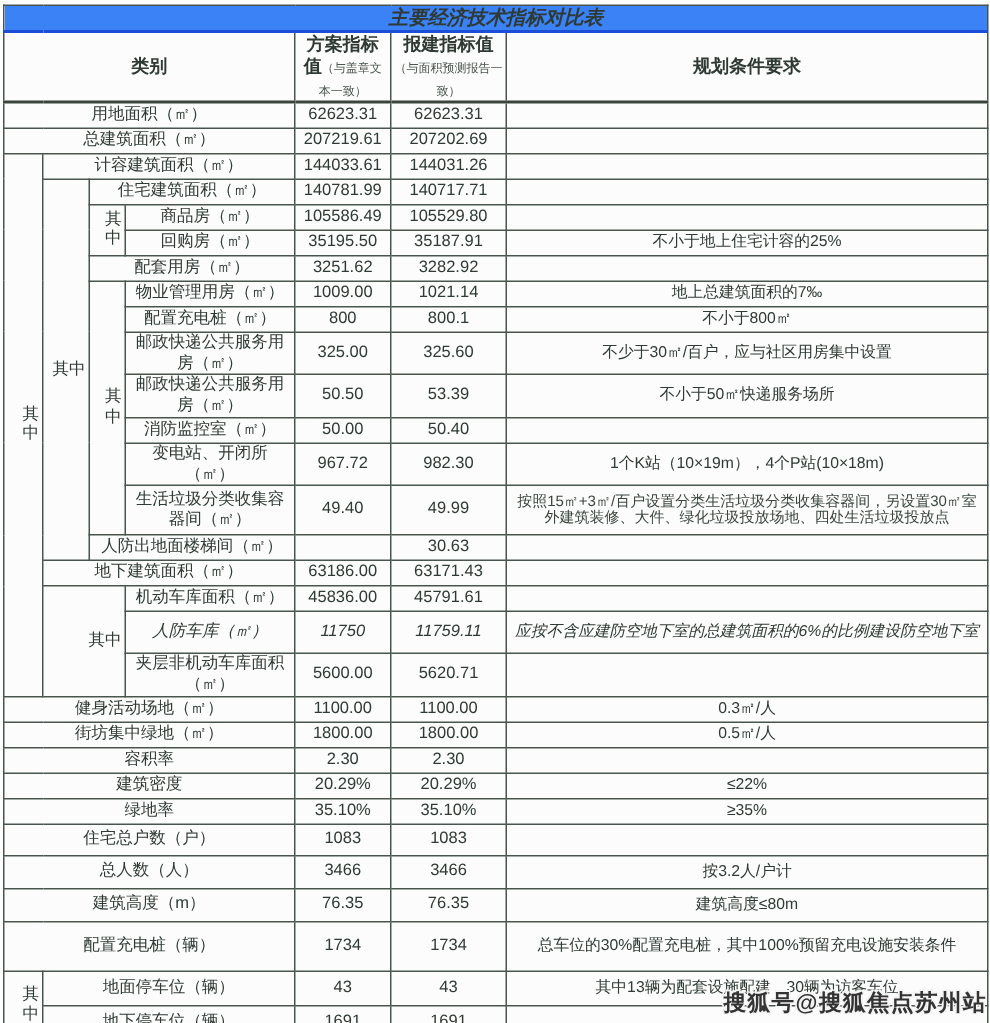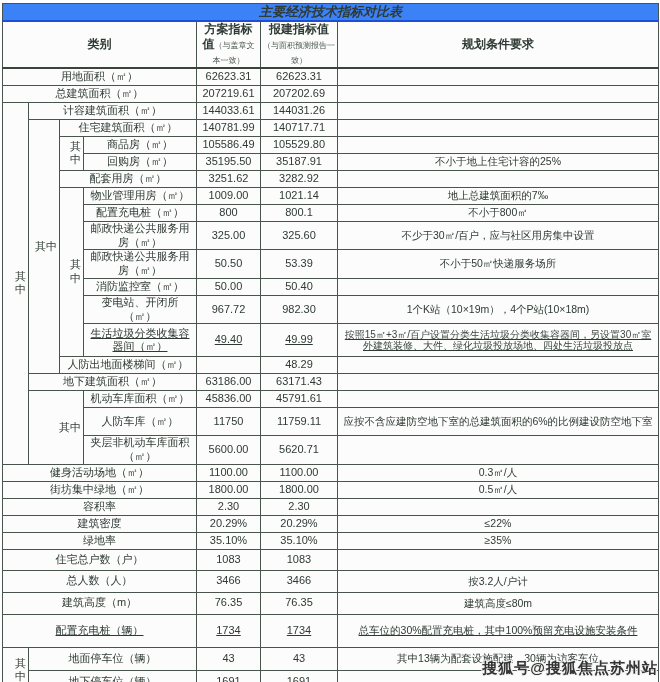--- a/index.html
+++ b/index.html
@@ -35,22 +35,22 @@
   }
   tr.header td{
     height:31px;
     font-weight:bold;
     font-size:12px;
     border-bottom:2px solid #39443c;
   }
   .hdr-note{font-weight:normal;font-size:8px;color:#4a554d;}
   td.grp{font-size:11px;text-align:right;}
   tr.r{height:17px;}
-  tr.tall33{height:33px;text-decoration:underline;}
-  tr.tall28{height:28px;}
+  tr.tall33{height:33px;}
+  tr.tall28{height:28px;font-style:italic;}
   tr.tall21{height:21px;margin-left:20px;}
   tr.tall22{height:22px;}
   tr.tall23{height:23px;}
   td.small-req{font-size:10px;line-height:1.15;color:#3a453e;}
   td.req{font-size:10.5px;}
   .watermark{
     position:absolute;
     right:2px;
     bottom:4px;
     font-size:15px;
@@ -189,21 +189,21 @@
   <tr class="tall33">
     <td>生活垃圾分类收集容器间（㎡）</td>
     <td>49.40</td>
     <td>49.99</td>
     <td class="small-req">按照15㎡+3㎡/百户设置分类生活垃圾分类收集容器间，另设置30㎡室外建筑装修、大件、绿化垃圾投放场地、四处生活垃圾投放点</td>
   </tr>
 
   <tr class="r">
     <td colspan="2">人防出地面楼梯间（㎡）</td>
     <td></td>
-    <td>48.29</td>
+    <td>30.63</td>
     <td class="req"></td>
   </tr>
 
   <tr class="r">
     <td colspan="3">地下建筑面积（㎡）</td>
     <td>63186.00</td>
     <td>63171.43</td>
     <td class="req"></td>
   </tr>
 

